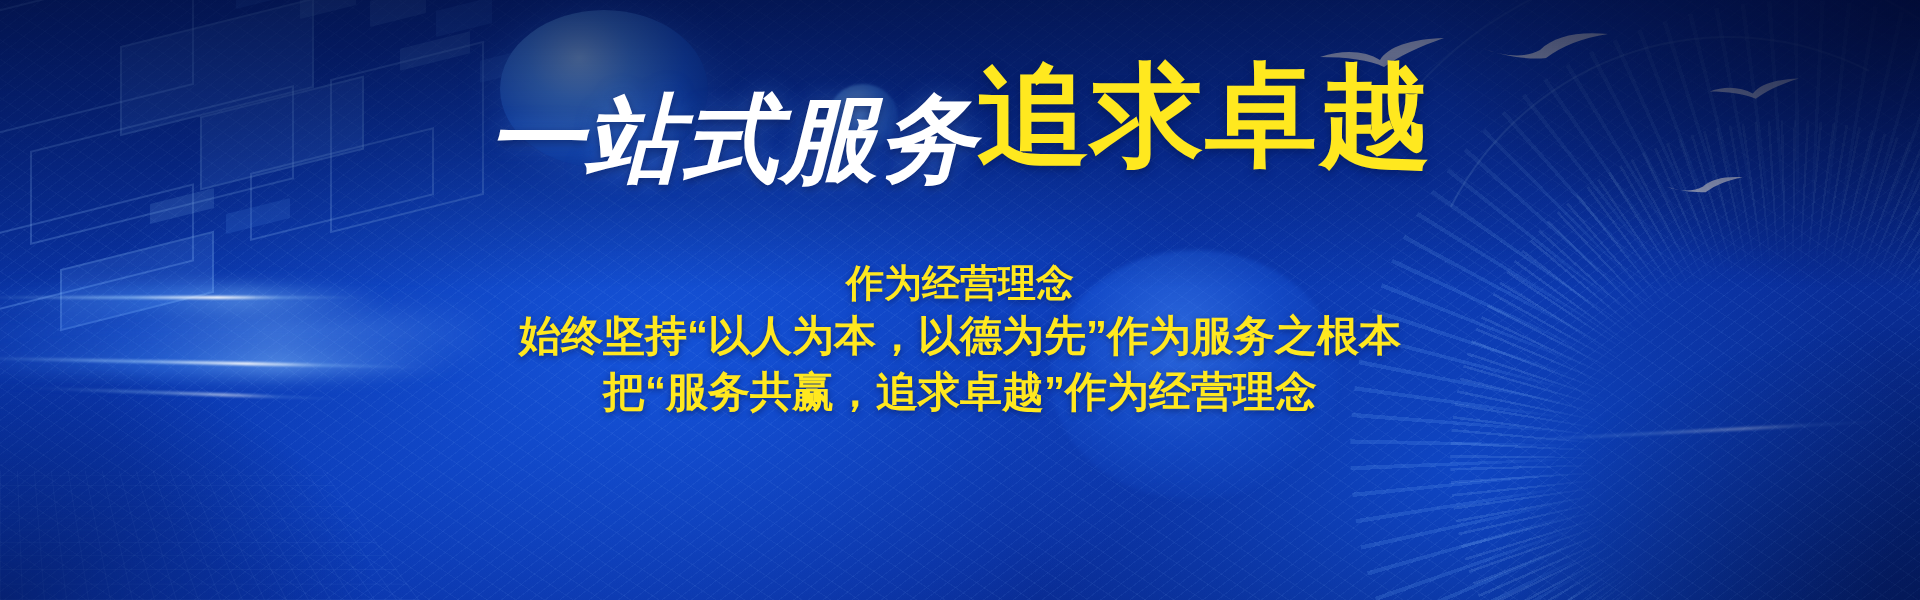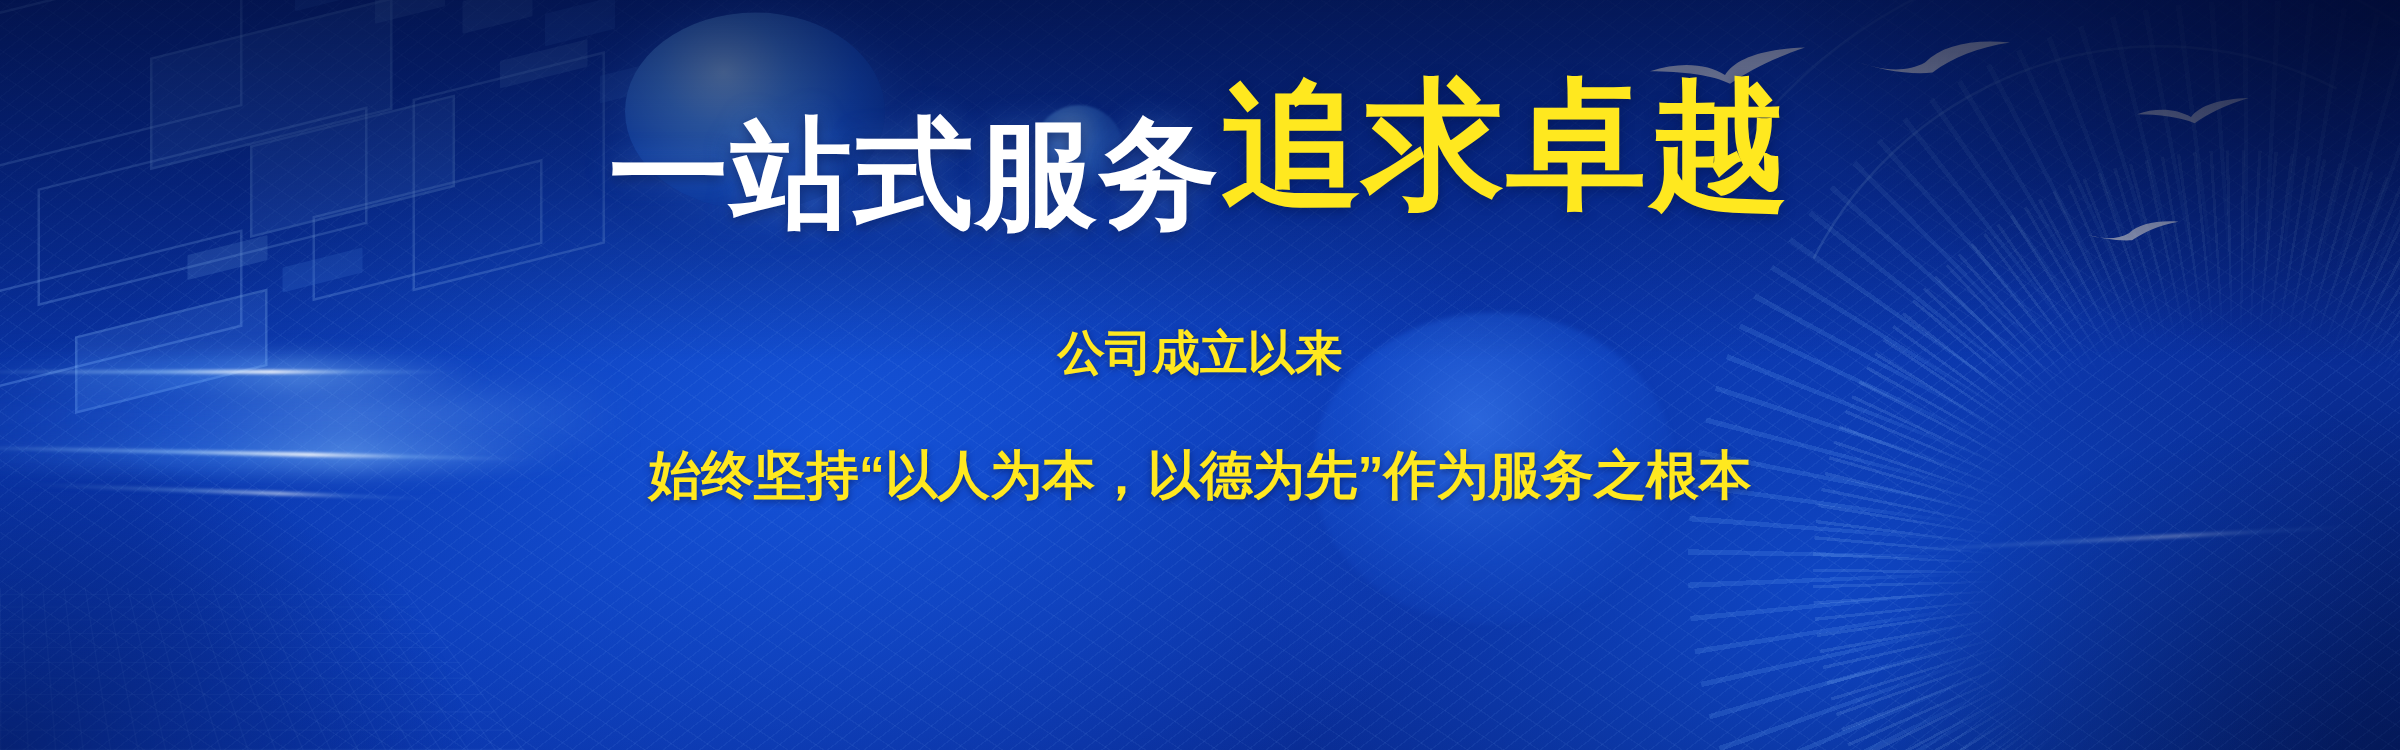--- a/index.html
+++ b/index.html
@@ -138,37 +138,38 @@
   .headline{
     position:absolute;left:0;right:0;top:78px;
     text-align:center;white-space:nowrap;
     line-height:1;
   }
   .headline .hl-white{
     font-size:96px;font-weight:bold;color:#ffffff;
     letter-spacing:2px;
     text-shadow:0 3px 10px rgba(0,15,70,.55), 0 0 22px rgba(110,170,255,.35);
     vertical-align:baseline;
+    font-style:italic;
   }
   .headline .hl-yellow{
     font-size:112px;font-weight:bold;color:#ffe81f;
     letter-spacing:2px;
     position:relative;top:-18px;
     text-shadow:0 3px 10px rgba(0,15,70,.5);
   }
 
   .subtitle{
     position:absolute;left:0;right:0;top:258px;
     text-align:center;color:#ffe81f;
     font-weight:bold;
     text-shadow:0 2px 6px rgba(0,20,85,.6);
   }
   .sub-line{white-space:nowrap;line-height:1.32;}
   .sub-line.l1{font-size:38px;}
-  .sub-line.l2{font-size:42px;margin-top:44px;}
+  .sub-line.l2{font-size:42px;}
   .sub-line.l3{font-size:42px;}
 </style>
 </head>
 <body>
 
 <div id="banner">
 
   <div class="layer hatch"></div>
   <div class="layer hatch2"></div>
 
@@ -239,18 +240,19 @@
   <div class="layer vignette-top"></div>
   <div class="layer vignette-corner"></div>
 
   <div class="content">
 
     <div class="headline">
       <span class="hl-white">一站式服务</span><span class="hl-yellow">追求卓越</span>
     </div>
 
     <div class="subtitle">
-      <div class="sub-line l1">公司成立以来</div>
+      <div class="sub-line l1">作为经营理念</div>
       <div class="sub-line l2">始终坚持“以人为本，以德为先”作为服务之根本</div>
+      <div class="sub-line l3">把“服务共赢，追求卓越”作为经营理念</div>
     </div>
 
   </div>
 </div>
 
 </body></html>

